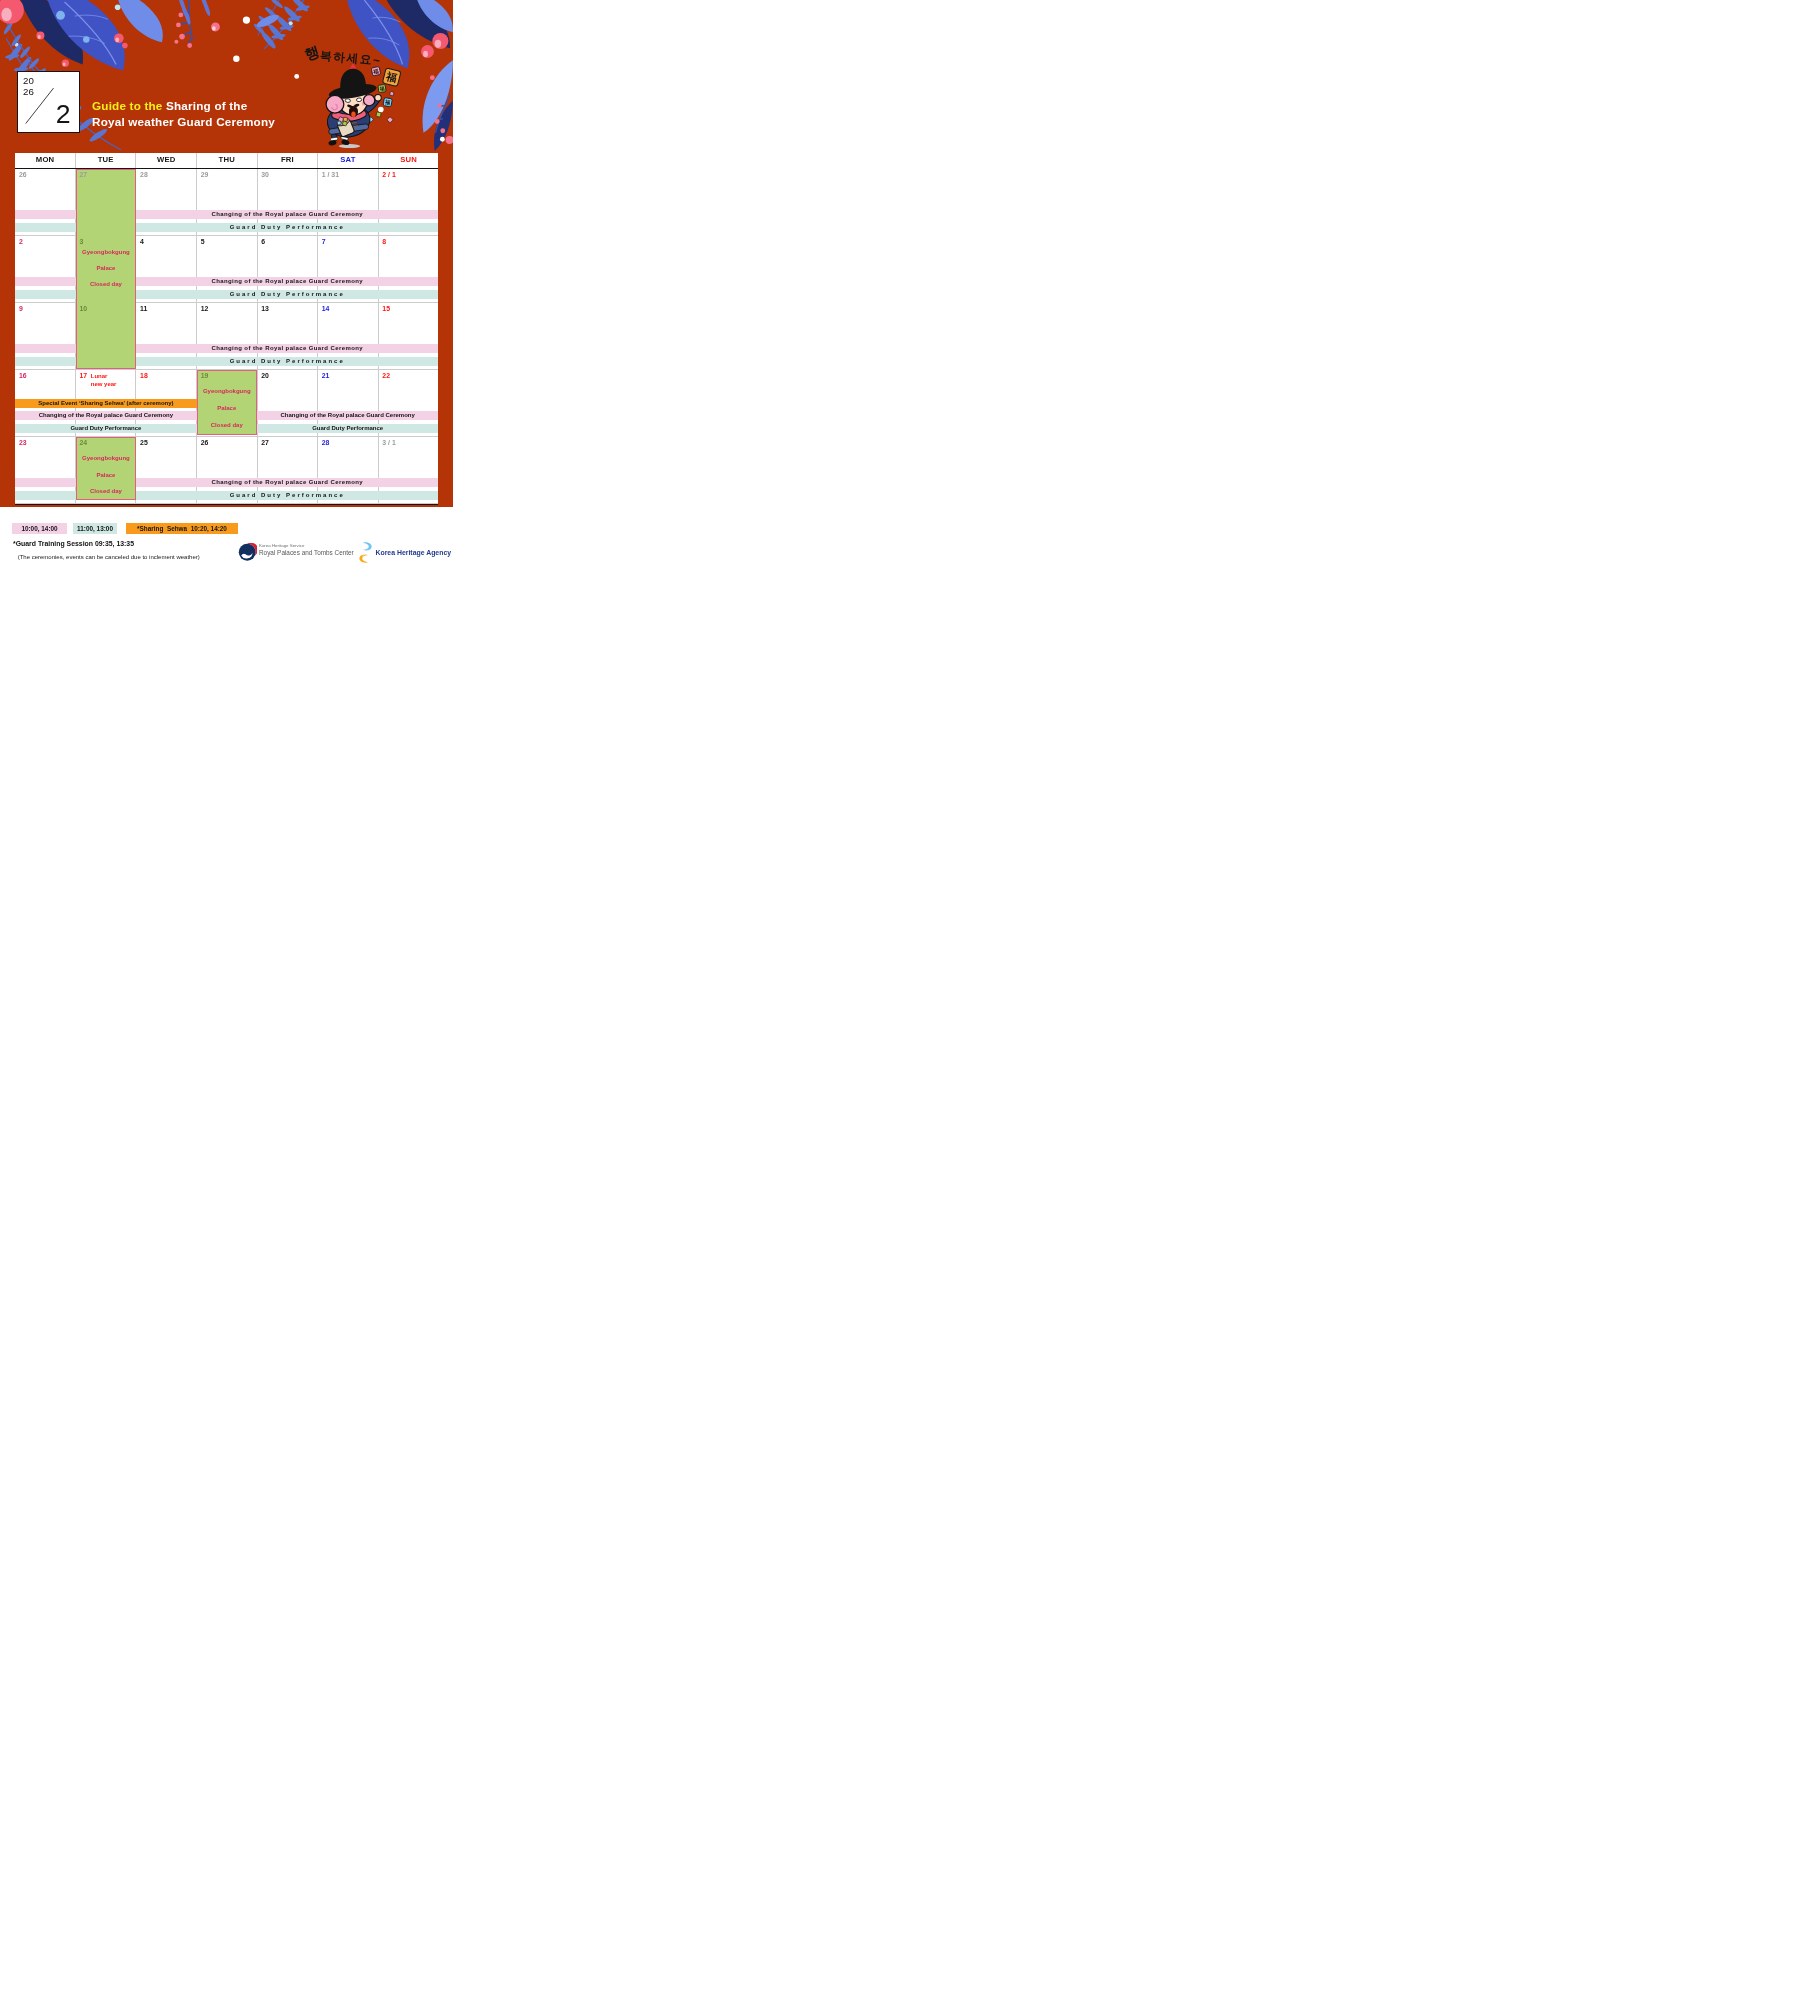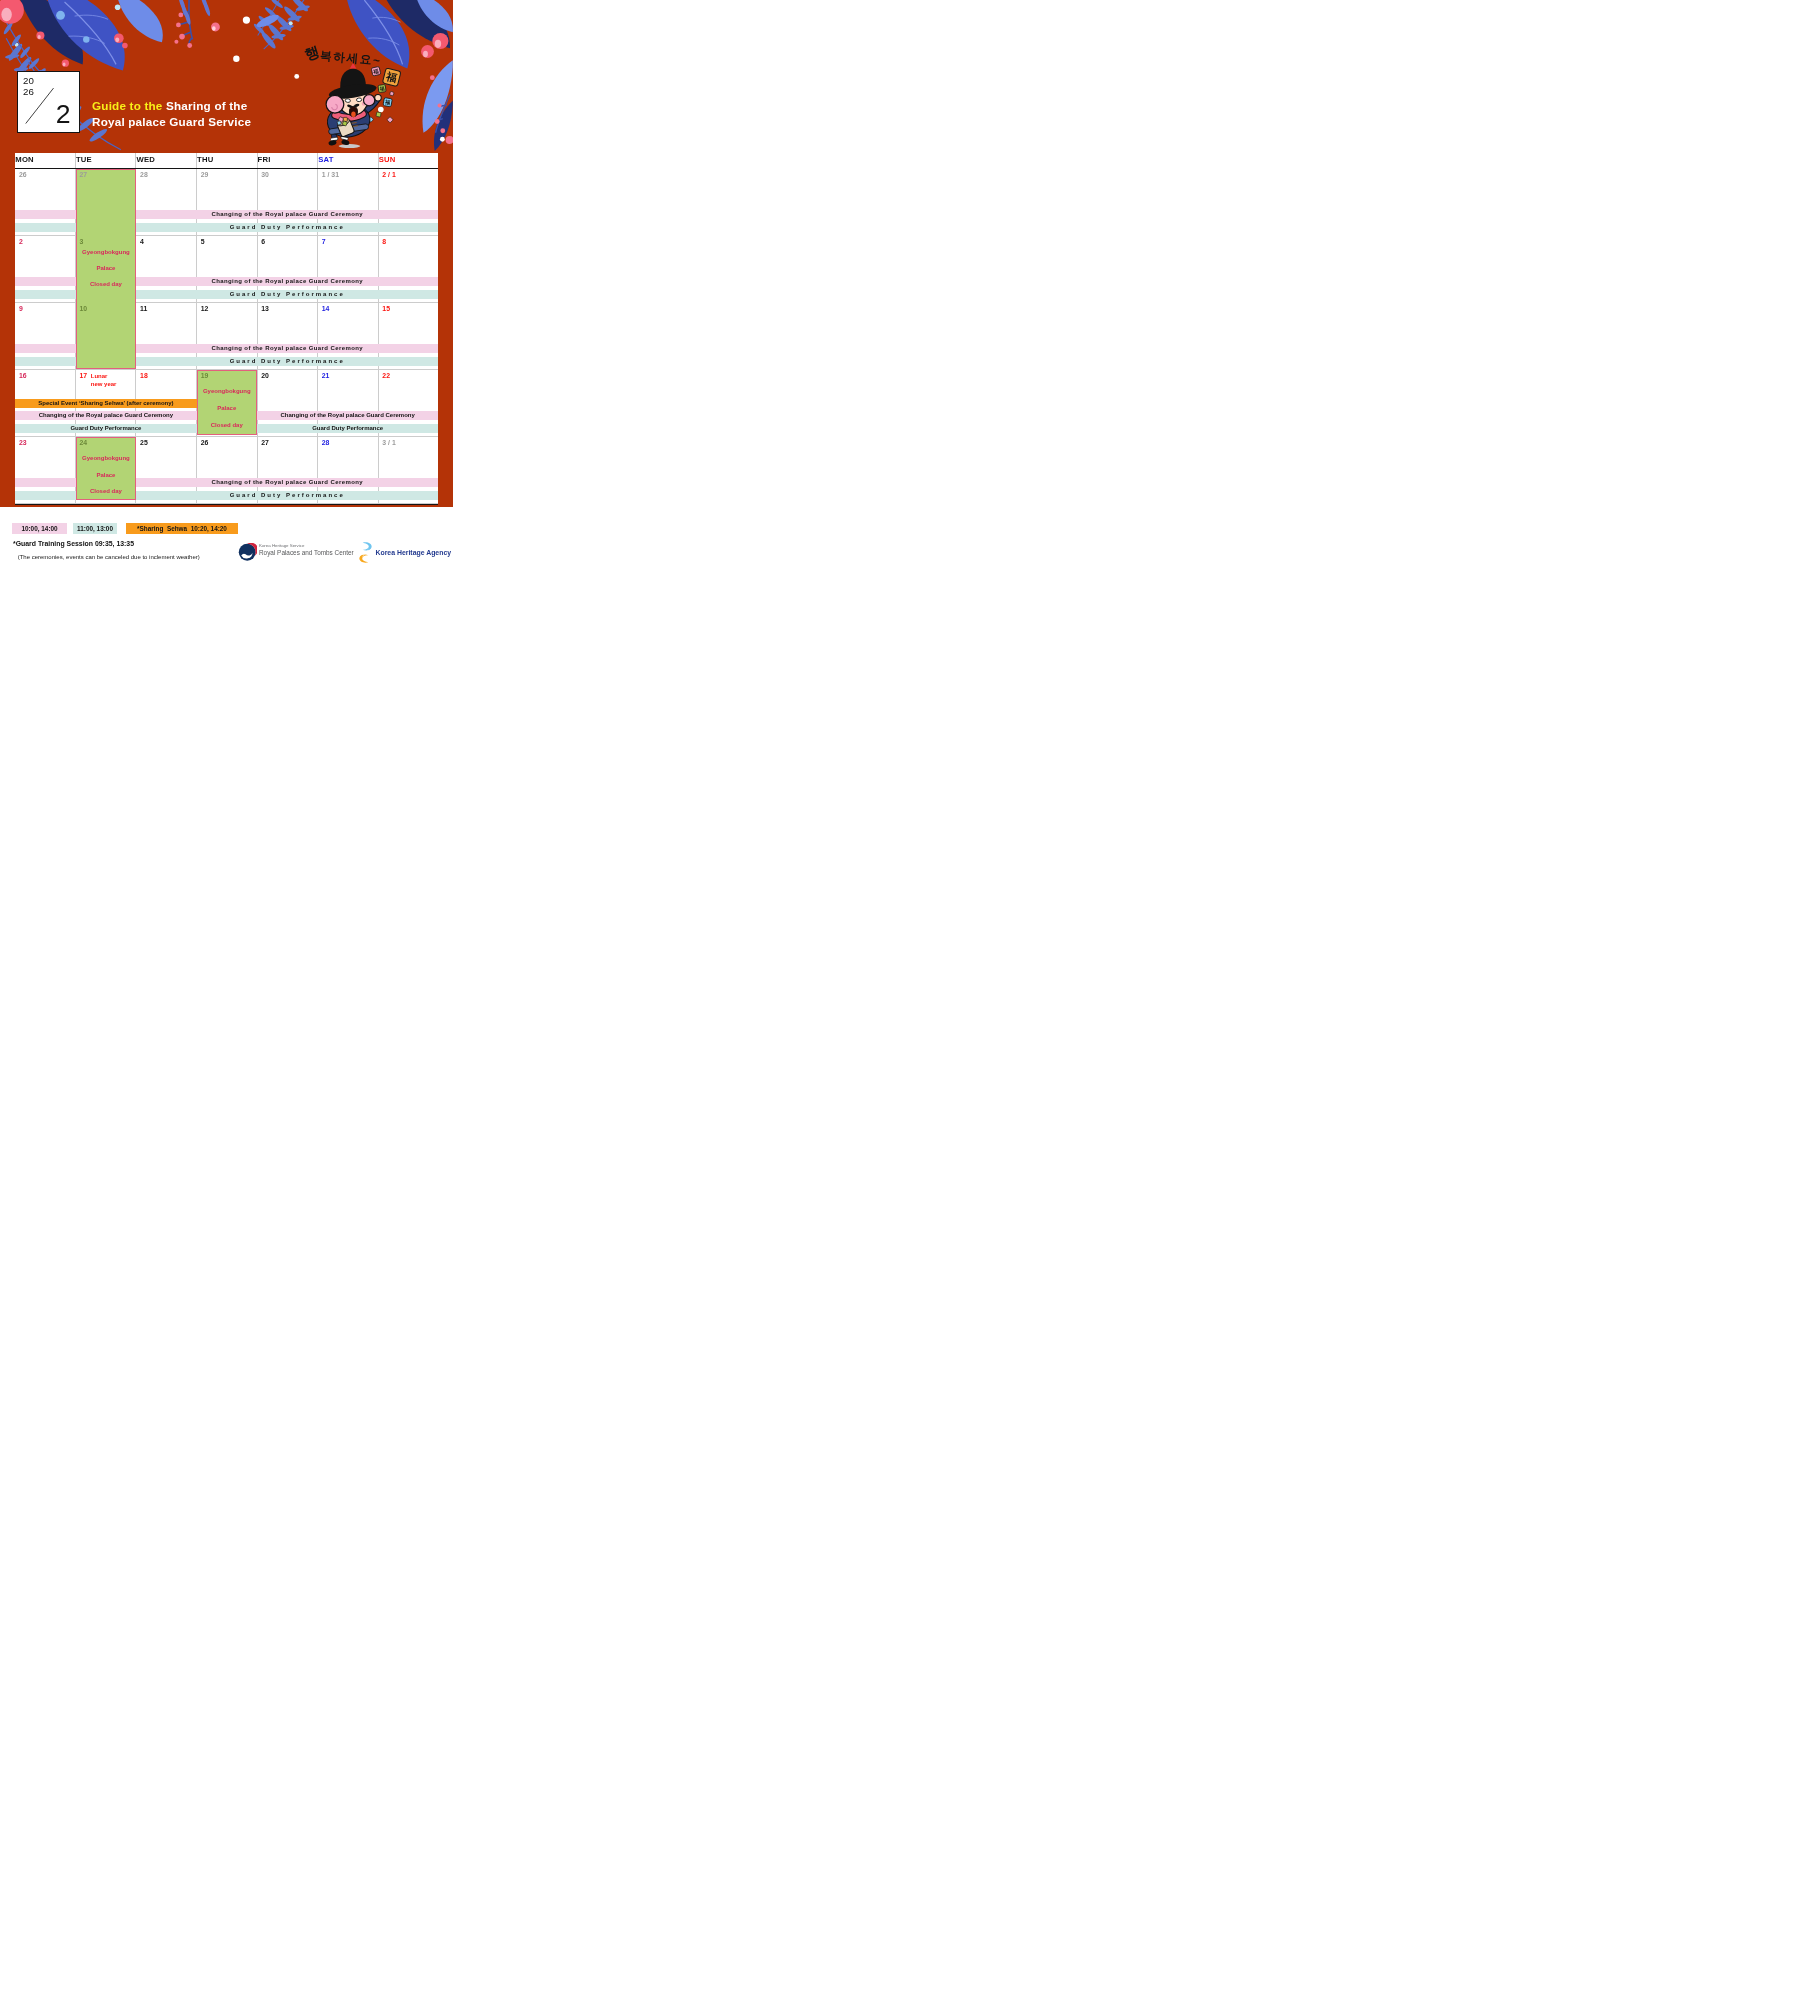--- a/index.html
+++ b/index.html
@@ -18,21 +18,21 @@
          color:#ffffff;letter-spacing:0.2px;}
   .title .hl{color:#f8ef19;margin-top:7px;}
   
   .kor1{position:absolute;left:305px;top:44px;font-size:14.5px;font-weight:bold;color:#141414;
         transform:rotate(-18deg);}
   .kor2{position:absolute;left:320px;top:51px;font-size:11.7px;font-weight:bold;color:#141414;
         transform:rotate(5deg);letter-spacing:1.6px;white-space:pre;}
   
   .calendar{position:absolute;left:15.3px;top:153px;width:423px;}
   .day-row{display:flex;height:14.5px;background:#fff;border-bottom:1.2px solid #141414;}
-  .day-cell{flex:1;line-height:14.5px;font-weight:bold;font-size:7.7px;letter-spacing:0.2px;}
+  .day-cell{flex:1;text-align:center;line-height:14.5px;font-weight:bold;font-size:7.7px;letter-spacing:0.2px;}
   .day-cell + .day-cell{border-left:0.4px solid #cccccc;}
   .hd-black{color:#161616}.hd-blue{color:#1c1ce0}.hd-red{color:#fb1510}
   .cal-body{position:relative;background:#fff;border-bottom:1.6px solid #141414;}
   .week{position:relative;height:67px;display:flex;border-bottom:0.4px solid #cccccc;box-sizing:border-box;}
   .week:last-child{border-bottom:none;}
   .cell{flex:1;position:relative;padding:2.4px 0 0 3.6px;box-sizing:border-box;}
   .cell + .cell{border-left:0.4px solid #cccccc;}
   .num{position:relative;z-index:3;font-weight:bold;font-size:6.9px;display:inline-block;vertical-align:top;}
   .c-gray{color:#9b9b9b}.c-black{color:#161616}.c-crimson{color:#d6295b}
   .c-red{color:#fb1510}.c-blue{color:#1c1ce0}.c-olive{color:#6d8a3a}
@@ -280,21 +280,21 @@
   <div class="date-box">
     <span class="yr"><span>20</span><br><span>26</span></span>
     <svg class="slash" width="63" height="62" viewBox="0 0 156 154">
         <line x1="19" y1="128" x2="88" y2="40" stroke="#141414" stroke-width="2"></line>
       </svg>
     <span class="month-big">2</span>
   </div>
 
   <div class="title">
     <span class="hl">Guide to the </span><span>Sharing of the</span><br>
-    <span>Royal palace Guard Service</span>
+    <span>Royal weather Guard Ceremony</span>
   </div>
 
   <div class="calendar">
     <div class="day-row">
       <div class="day-cell hd-black">MON</div>
       <div class="day-cell hd-black">TUE</div>
       <div class="day-cell hd-black">WED</div>
       <div class="day-cell hd-black">THU</div>
       <div class="day-cell hd-black">FRI</div>
       <div class="day-cell hd-blue">SAT</div>

